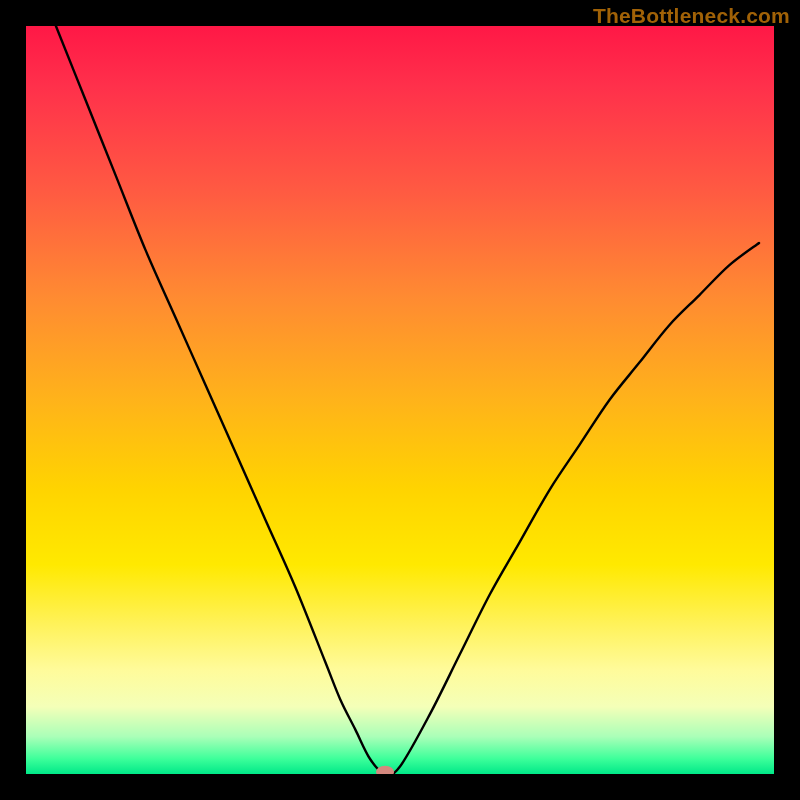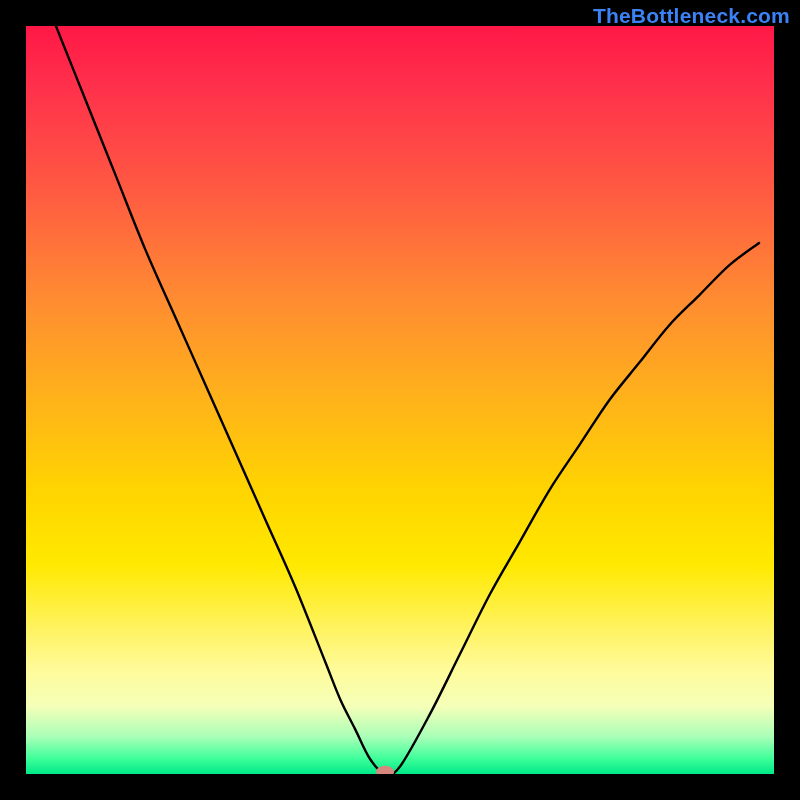--- a/index.html
+++ b/index.html
@@ -37,21 +37,21 @@
       #f4ffb8 91%,
       #aaffb8 95%,
       #3cff9a 98%,
       #00e888 100%
     );
   }
   .watermark {
     position: absolute;
     top: 4px;
     right: 10px;
-    color: #3b82f6;
+    color: #a16207;
     font-size: 21px;
     font-weight: 600;
     letter-spacing: 0.2px;
     user-select: none;
   }
   svg.curve {
     position: absolute;
     left: 0;
     top: 0;
     width: 748px;

